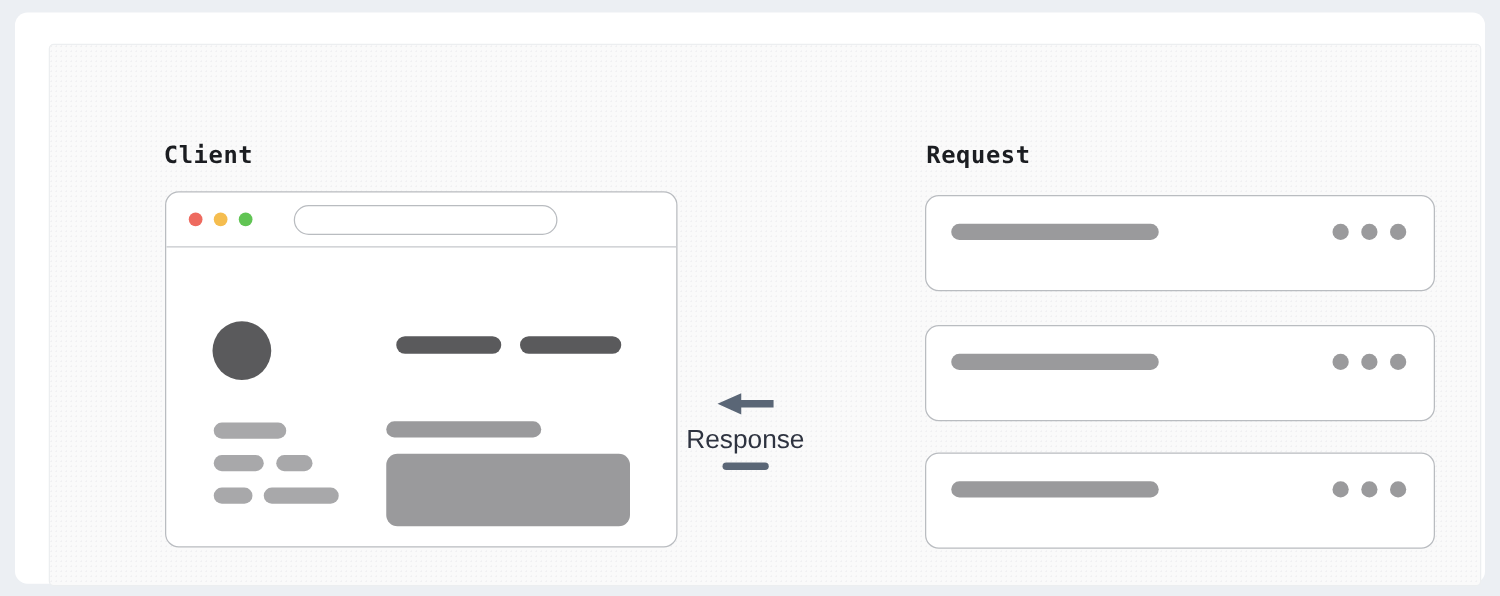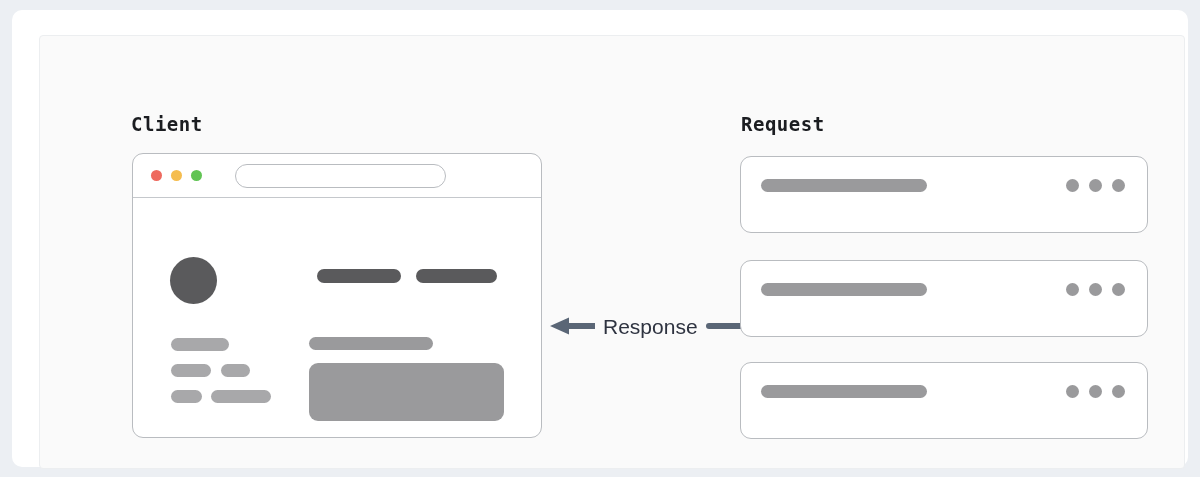--- a/index.html
+++ b/index.html
@@ -173,21 +173,21 @@
 
   
   .flow {
     position: absolute;
     display: flex;
     align-items: center;
     gap: 8px;
     height: 26px;
   }
   #flow-request  { left: 509px; top: 228px; }
-  #flow-response { left: 509px; top: 277px; }
+  #flow-response { left: 509px; top: 277px; flex-direction: column; }
 
   .flow-label {
     font-family: "Liberation Sans", sans-serif;
     font-size: 21px;
     font-weight: 400;
     color: #2e3340;
     white-space: nowrap;
     line-height: 1;
   }
   .stub {

